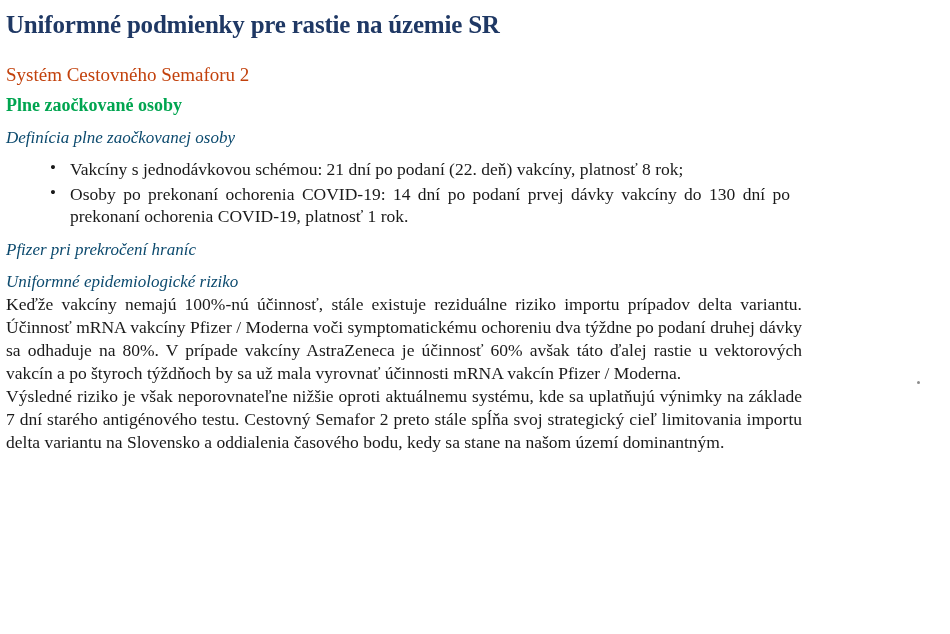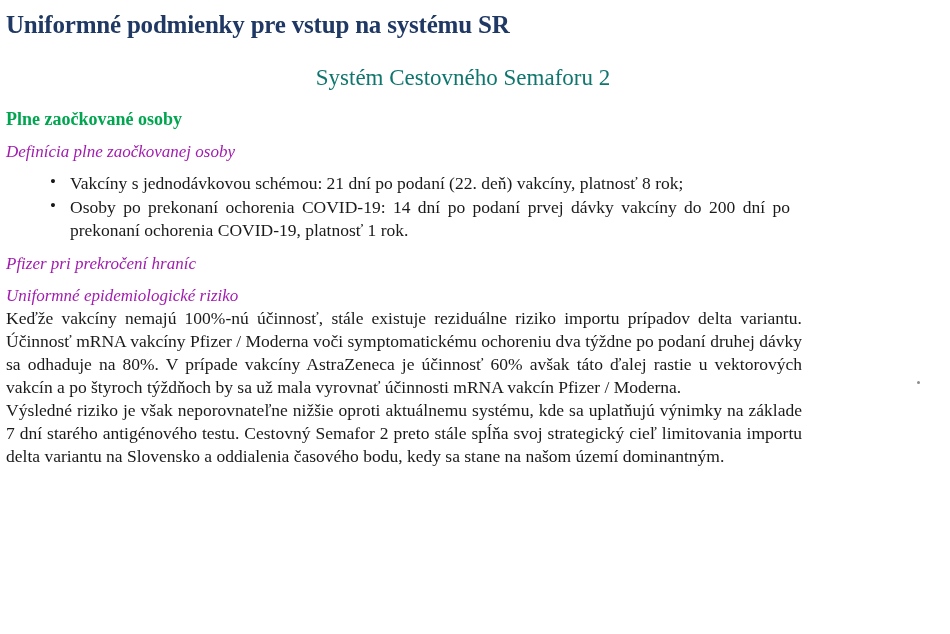--- a/index.html
+++ b/index.html
@@ -23,41 +23,40 @@
     font-family: "Liberation Serif", serif;
     font-size: 25px;
     font-weight: bold;
     color: #1f3864;
     margin: 6px 0 0 0;
     line-height: 1.2;
     letter-spacing: -0.2px;
   }
   h2.doc-subtitle {
     font-family: "Liberation Serif", serif;
-    font-size: 23px;
+    font-size: 19px;
     font-weight: normal;
-    color: #0f766e;
+    color: #c2410c;
     margin: 24px 0 0 0;
     line-height: 1.2;
-    text-align: center;
   }
   h3.section-green {
     font-family: "Liberation Serif", serif;
     font-size: 18px;
     font-weight: bold;
     color: #00a550;
-    margin: 17px 0 0 0;
+    margin: 8px 0 0 0;
     line-height: 1.2;
   }
   h4.sub-italic {
     font-family: "Liberation Serif", serif;
     font-size: 17px;
     font-style: italic;
     font-weight: normal;
-    color: #a21caf;
+    color: #0c4a6e;
     margin: 12px 0 0 0;
     line-height: 1.2;
   }
   ul.bullets {
     margin: 9px 0 0 0;
     padding: 0 0 0 44px;
     list-style: none;
   }
   ul.bullets li {
     position: relative;
@@ -91,31 +90,31 @@
     background: #8c8c8c;
     border-radius: 50%;
   }
 </style>
 </head>
 <body>
 
 <div class="page">
   <div class="inner">
 
-    <h1 class="doc-title">Uniformné podmienky pre vstup na systému SR</h1>
+    <h1 class="doc-title">Uniformné podmienky pre rastie na územie SR</h1>
 
     <h2 class="doc-subtitle">Systém Cestovného Semaforu 2</h2>
 
     <h3 class="section-green">Plne zaočkované osoby</h3>
 
     <h4 class="sub-italic">Definícia plne zaočkovanej osoby</h4>
 
     <ul class="bullets">
       <li>Vakcíny s jednodávkovou schémou: 21 dní po podaní (22. deň) vakcíny, platnosť 8 rok;</li>
-      <li>Osoby po prekonaní ochorenia COVID-19: 14 dní po podaní prvej dávky vakcíny do 200 dní po prekonaní ochorenia COVID-19, platnosť 1 rok.</li>
+      <li>Osoby po prekonaní ochorenia COVID-19: 14 dní po podaní prvej dávky vakcíny do 130 dní po prekonaní ochorenia COVID-19, platnosť 1 rok.</li>
     </ul>
 
     <h4 class="sub-italic">Pfizer pri prekročení hraníc</h4>
 
 
     <h4 class="sub-italic">Uniformné epidemiologické riziko</h4>
 
     <p class="body-par">Keďže vakcíny nemajú 100%-nú účinnosť, stále existuje reziduálne riziko importu prípadov delta variantu. Účinnosť mRNA vakcíny Pfizer / Moderna voči symptomatickému ochoreniu dva týždne po podaní druhej dávky sa odhaduje na 80%. V prípade vakcíny AstraZeneca je účinnosť 60% avšak táto ďalej rastie u vektorových vakcín a po štyroch týždňoch by sa už mala vyrovnať účinnosti mRNA vakcín Pfizer / Moderna.</p>
 
     <p class="body-par">Výsledné riziko je však neporovnateľne nižšie oproti aktuálnemu systému, kde sa uplatňujú výnimky na základe 7 dní starého antigénového testu. Cestovný Semafor 2 preto stále spĺňa svoj strategický cieľ limitovania importu delta variantu na Slovensko a oddialenia časového bodu, kedy sa stane na našom území dominantným.</p>

